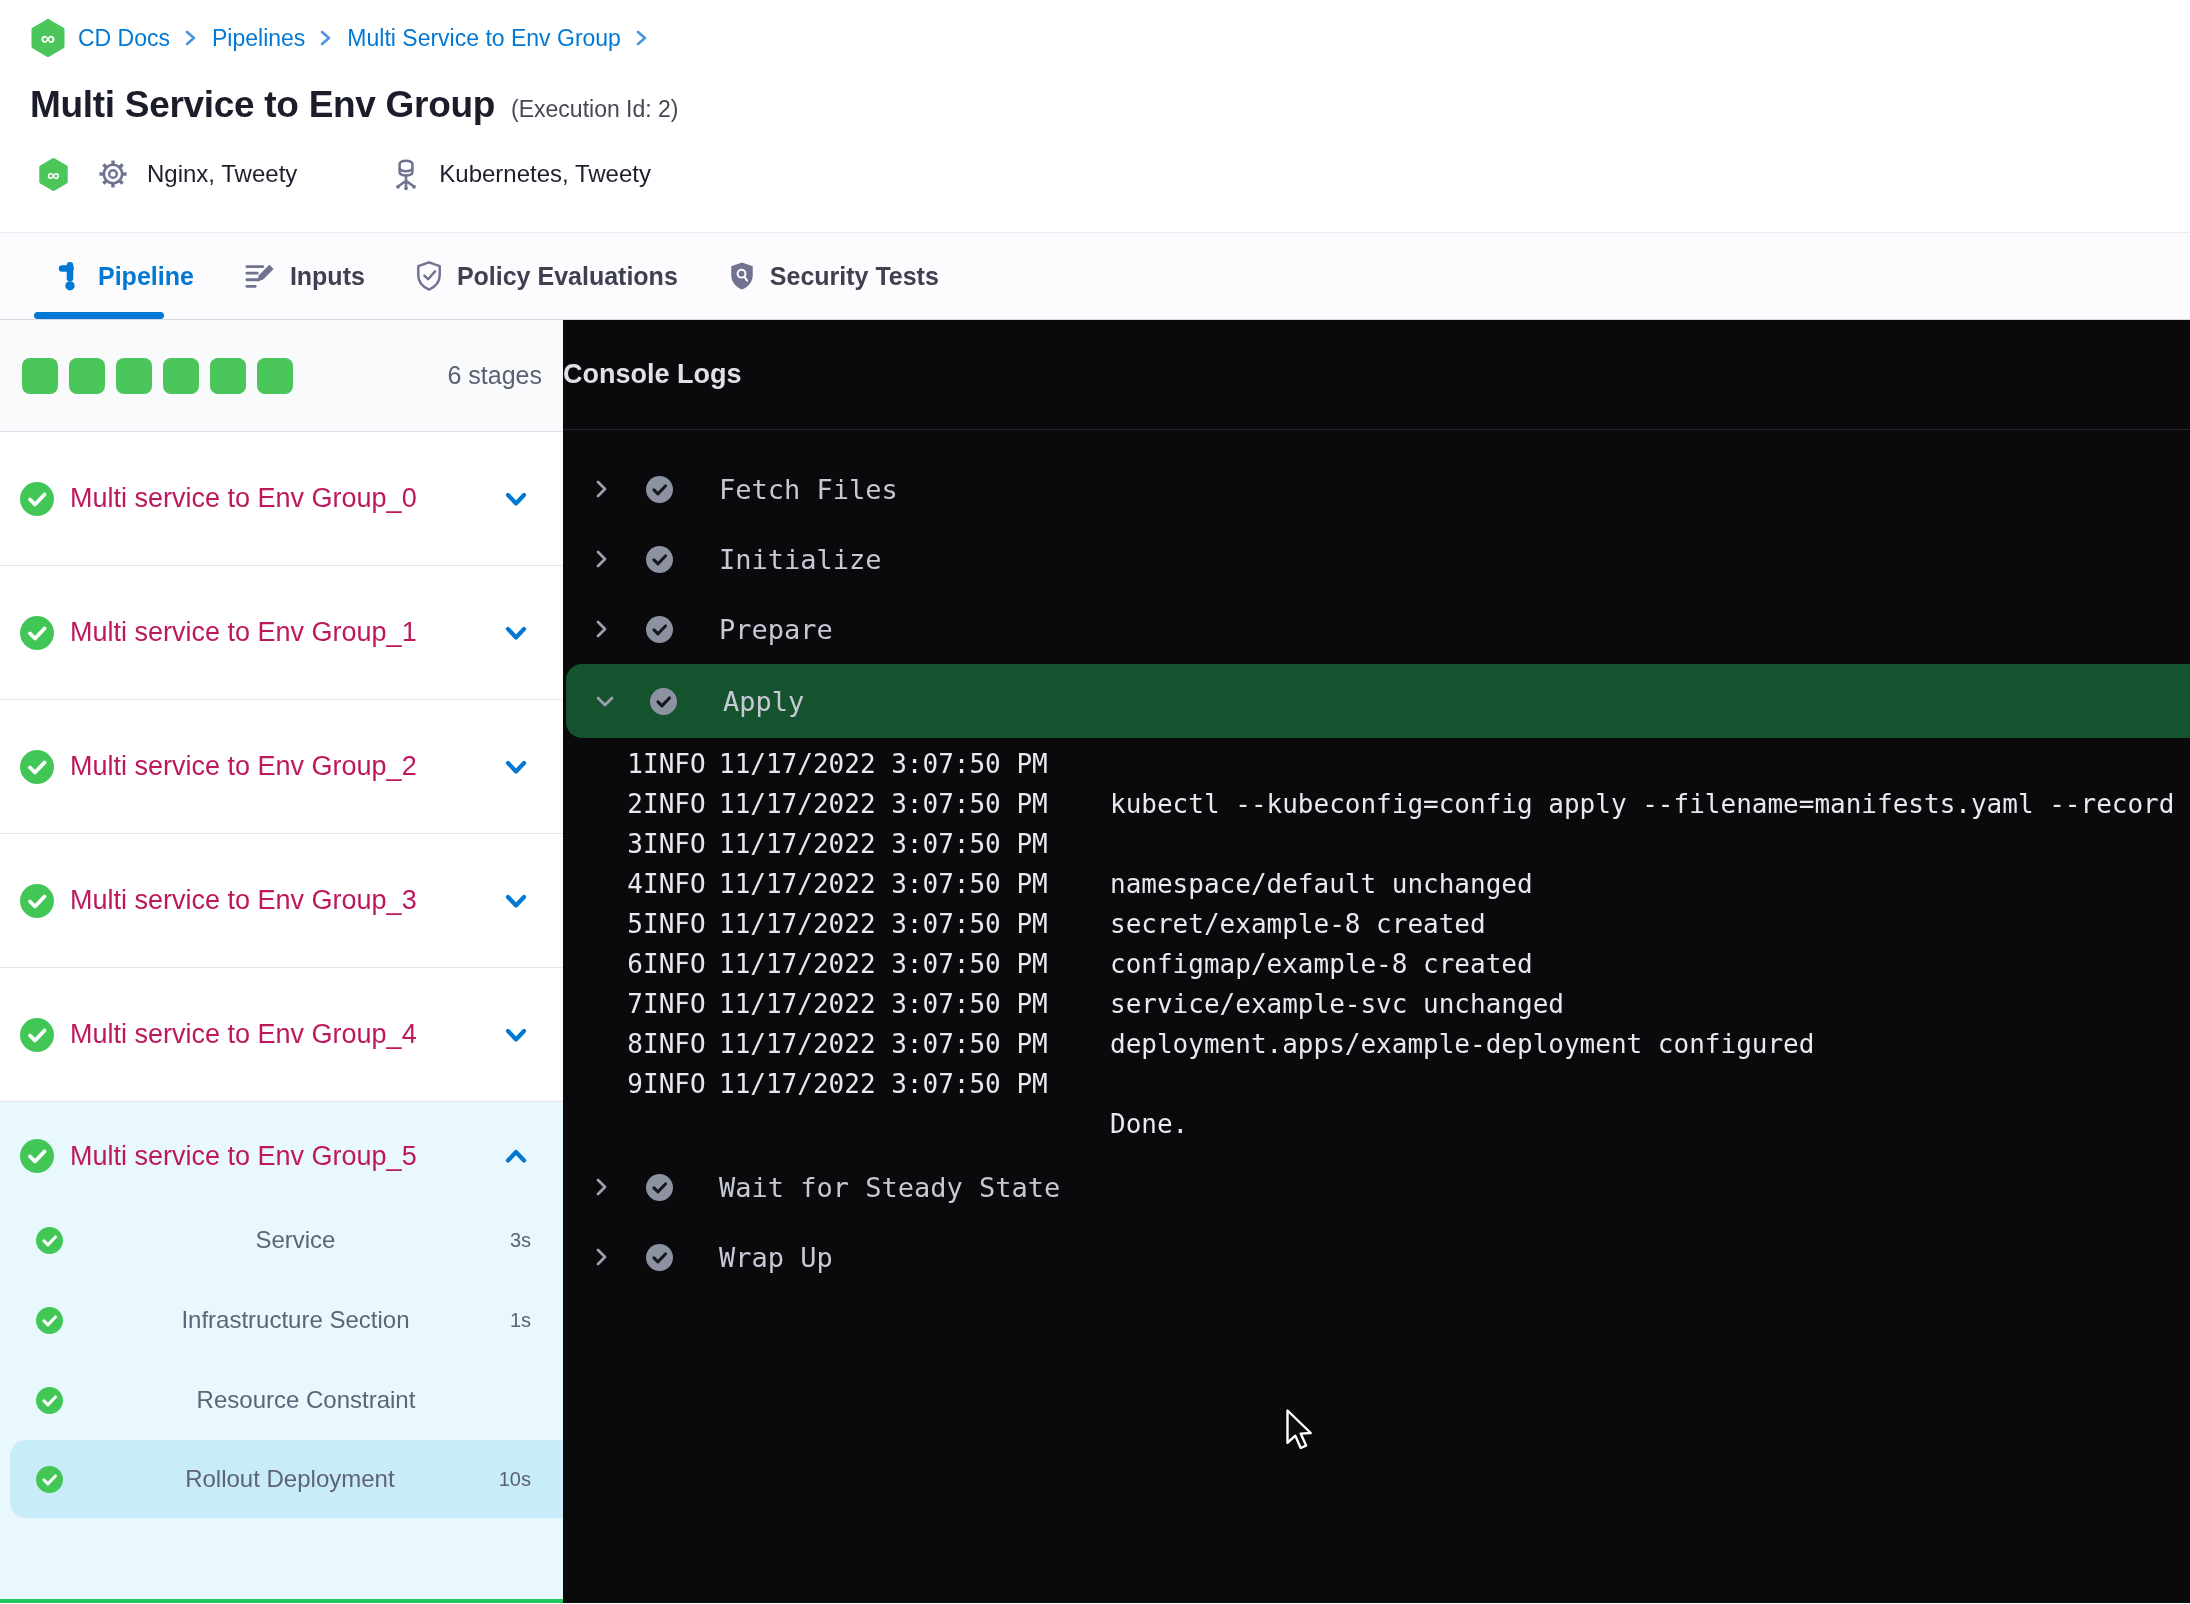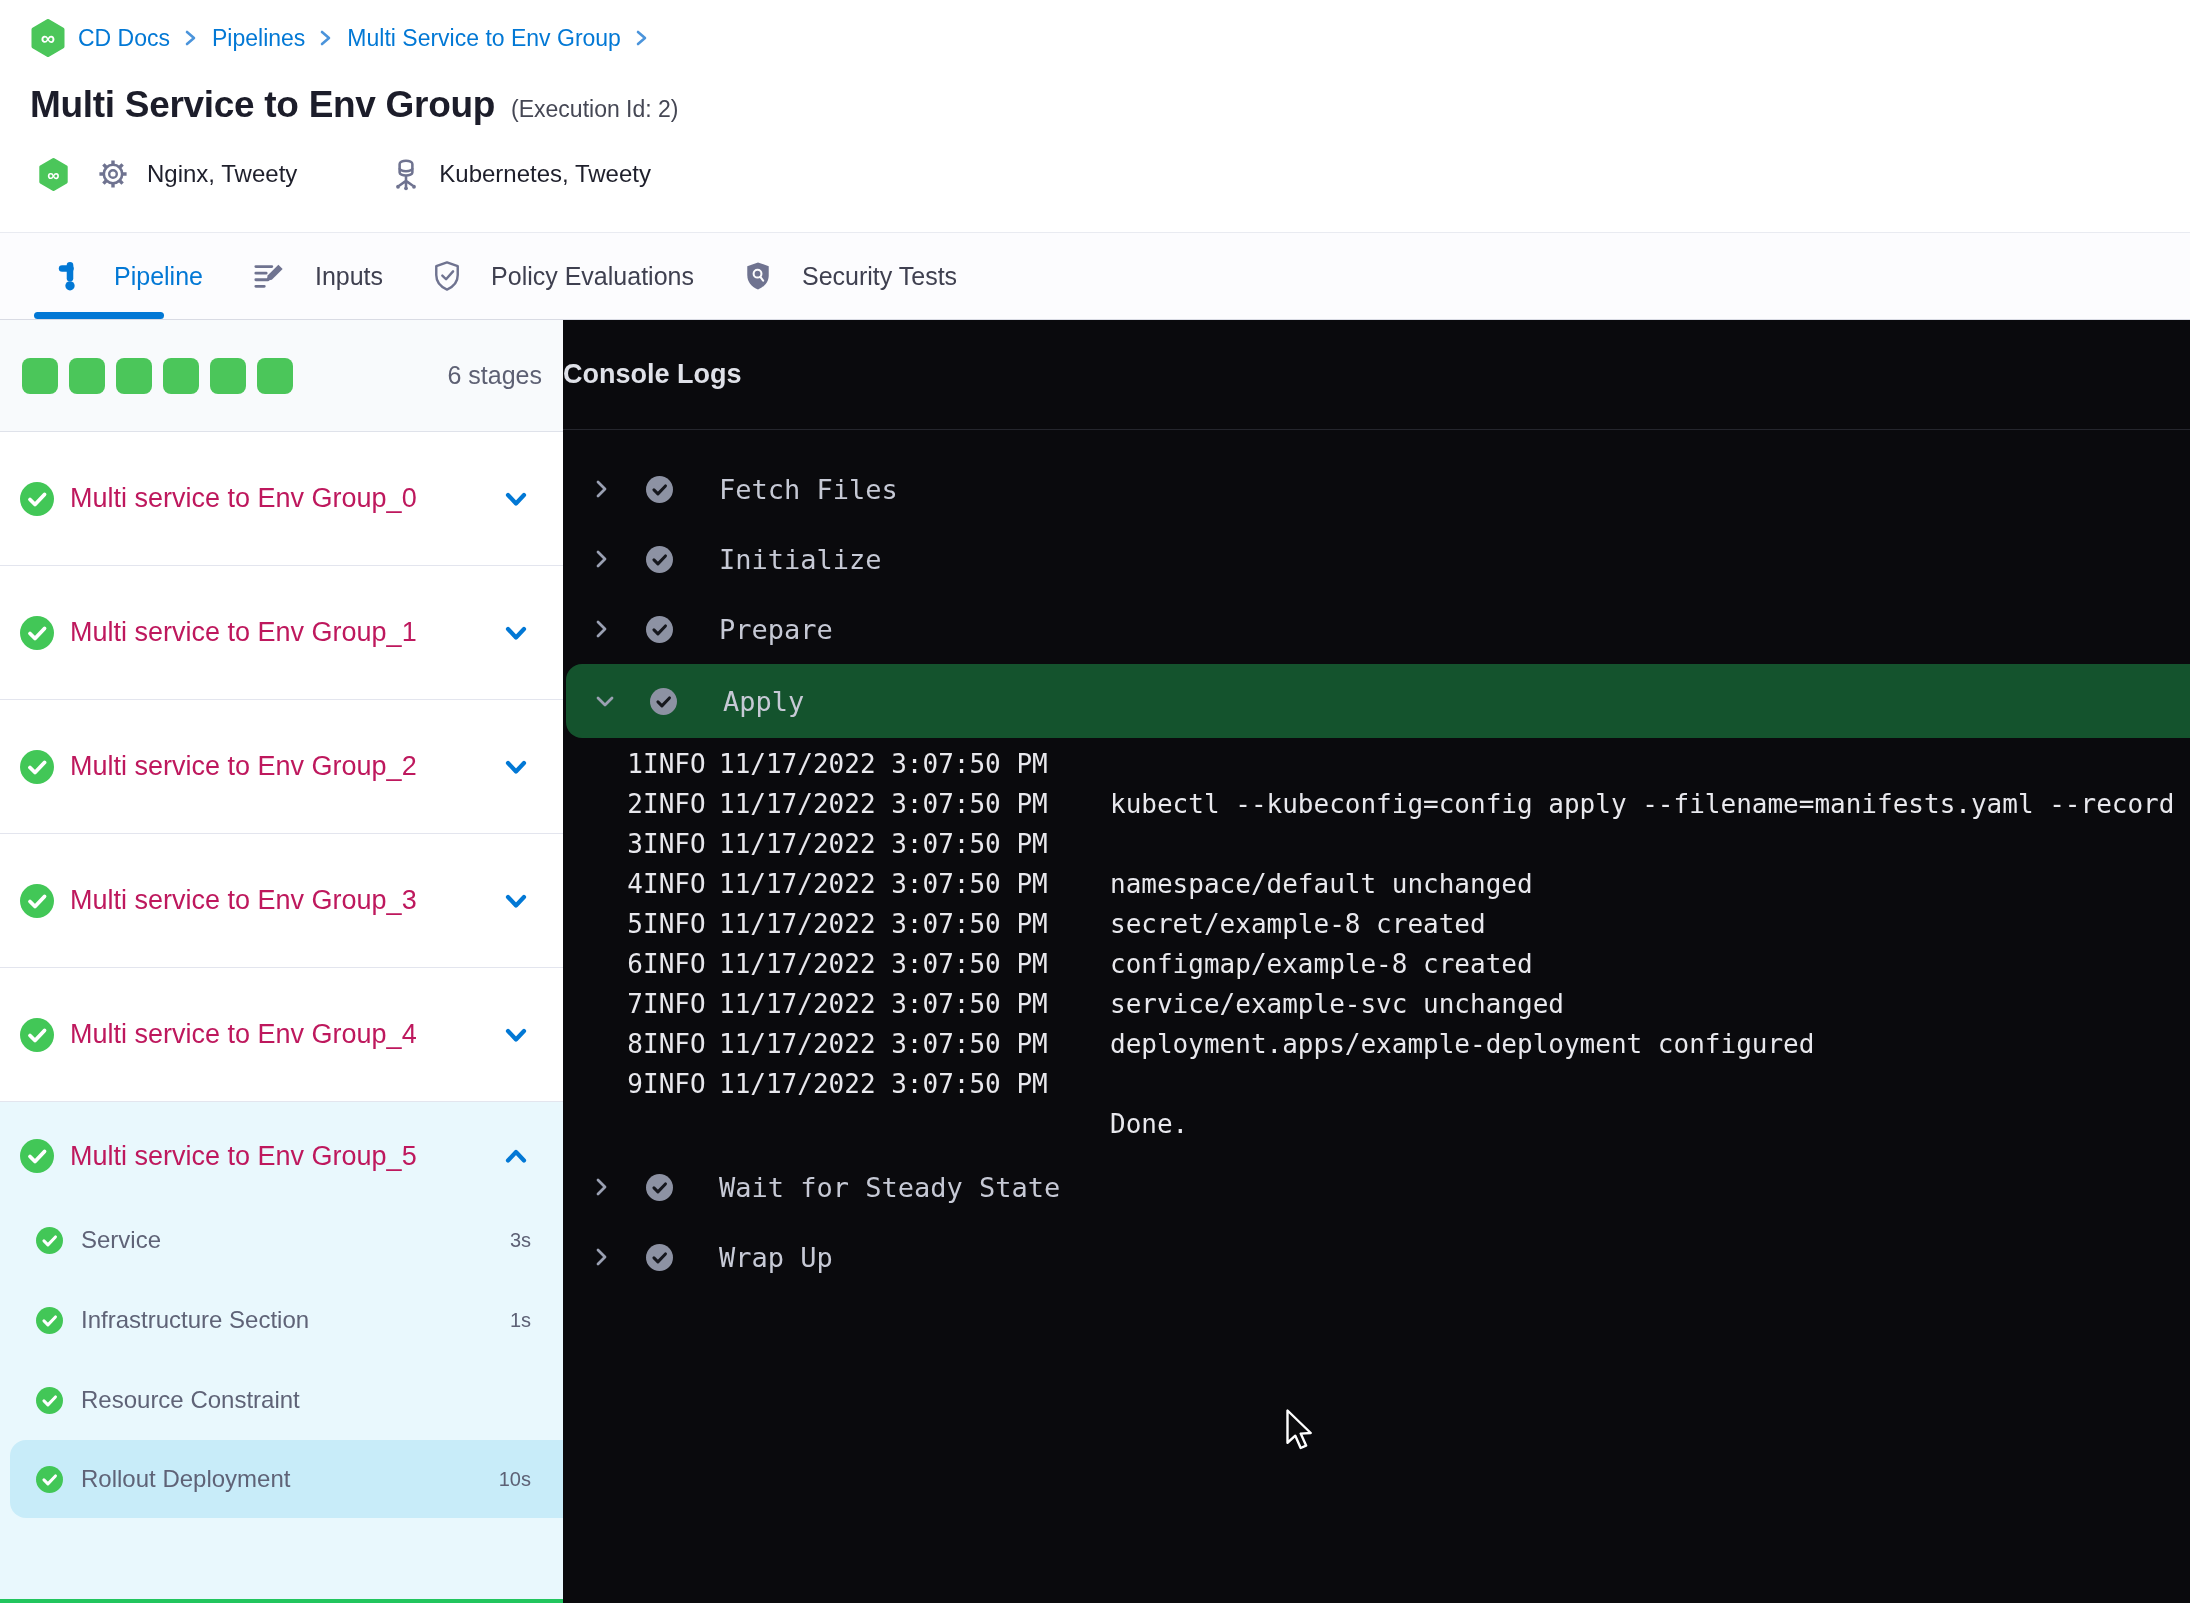--- a/index.html
+++ b/index.html
@@ -14,42 +14,42 @@
   .crumb-sep { display:flex; align-items:center; }
   .title-row { margin-top:26px; height:46px; display:flex; align-items:baseline; gap:16px; }
   .page-title { font-size:37px; font-weight:700; color:#1c1d2a; letter-spacing:-0.3px; }
   .exec-id { font-size:23px; color:#454754; }
   .meta-row { margin-top:24px; height:40px; display:flex; align-items:center; }
   .meta-text { font-size:24px; color:#1e1f2b; }
 
   
   .tabbar { height:88px; background:#fcfcfe; border-top:1px solid #e9ebf1; border-bottom:1px solid #d9dbe4;
     display:flex; align-items:center; padding-left:56px; gap:50px; }
-  .tab { position:relative; height:100%; display:flex; align-items:center; gap:30px;
-    font-size:25px; font-weight:400; color:#3f4050; cursor:pointer; }
+  .tab { position:relative; height:100%; display:flex; align-items:center; gap:14px;
+    font-size:25px; font-weight:700; color:#3f4050; cursor:pointer; }
   .tab.active { color:#0278d5; }
   .tab.active::after { content:''; position:absolute; left:-22px; width:130px; bottom:0;
     height:7px; border-radius:4px; background:#0278d5; }
 
   
   .content { display:flex; height:1283px; }
 
   
   .stage-panel { width:563px; display:flex; flex-direction:column; background:#fafbfe; }
   .progress-section { height:112px; background:#f8fafc; border-bottom:1px solid #dfe2ea;
     display:flex; align-items:center; justify-content:space-between; padding:0 21px 0 22px; }
   .squares { display:flex; gap:11px; }
   .square { width:36px; height:36px; border-radius:8px; background:#4bc65a; }
   .stage-count { font-size:25px; color:#5d6073; }
   .stage-row { height:134px; background:#fff; border-bottom:1px solid #e3e5ee;
     display:flex; align-items:center; padding:0 34px 0 20px; cursor:pointer; }
   .stage-label { flex:1; margin-left:16px; font-size:27px; color:#be185d; }
   .expanded-group { background:#e9f8fd; border-bottom:4px solid #22c55e; padding-top:10px; flex:1; }
   .group-header { height:88px; display:flex; align-items:center; padding:0 34px 0 20px; cursor:pointer; }
-  .substep-row { height:80px; display:flex; align-items:center; padding:0 32px 0 36px; cursor:pointer; }
+  .substep-row { height:80px; display:flex; align-items:center; padding:0 32px 0 36px; cursor:pointer;text-align:center; }
   .substep-row.selected { height:78px; margin-left:10px; padding-left:26px;
     background:#c8ecf9; border-radius:16px 0 0 16px; }
   .substep-label { flex:1; margin-left:18px; font-size:24px; color:#5f6377; }
   .substep-duration { font-size:20px; color:#5d6175; }
 
   
   .console-panel { flex:1; background:#0a0a0d; position:relative; overflow:hidden; }
   .console-header { height:110px; display:flex; align-items:center; 
     border-bottom:1px solid #25262d; }
   .console-title { font-size:27px; font-weight:700; color:#dfe1e8; }

